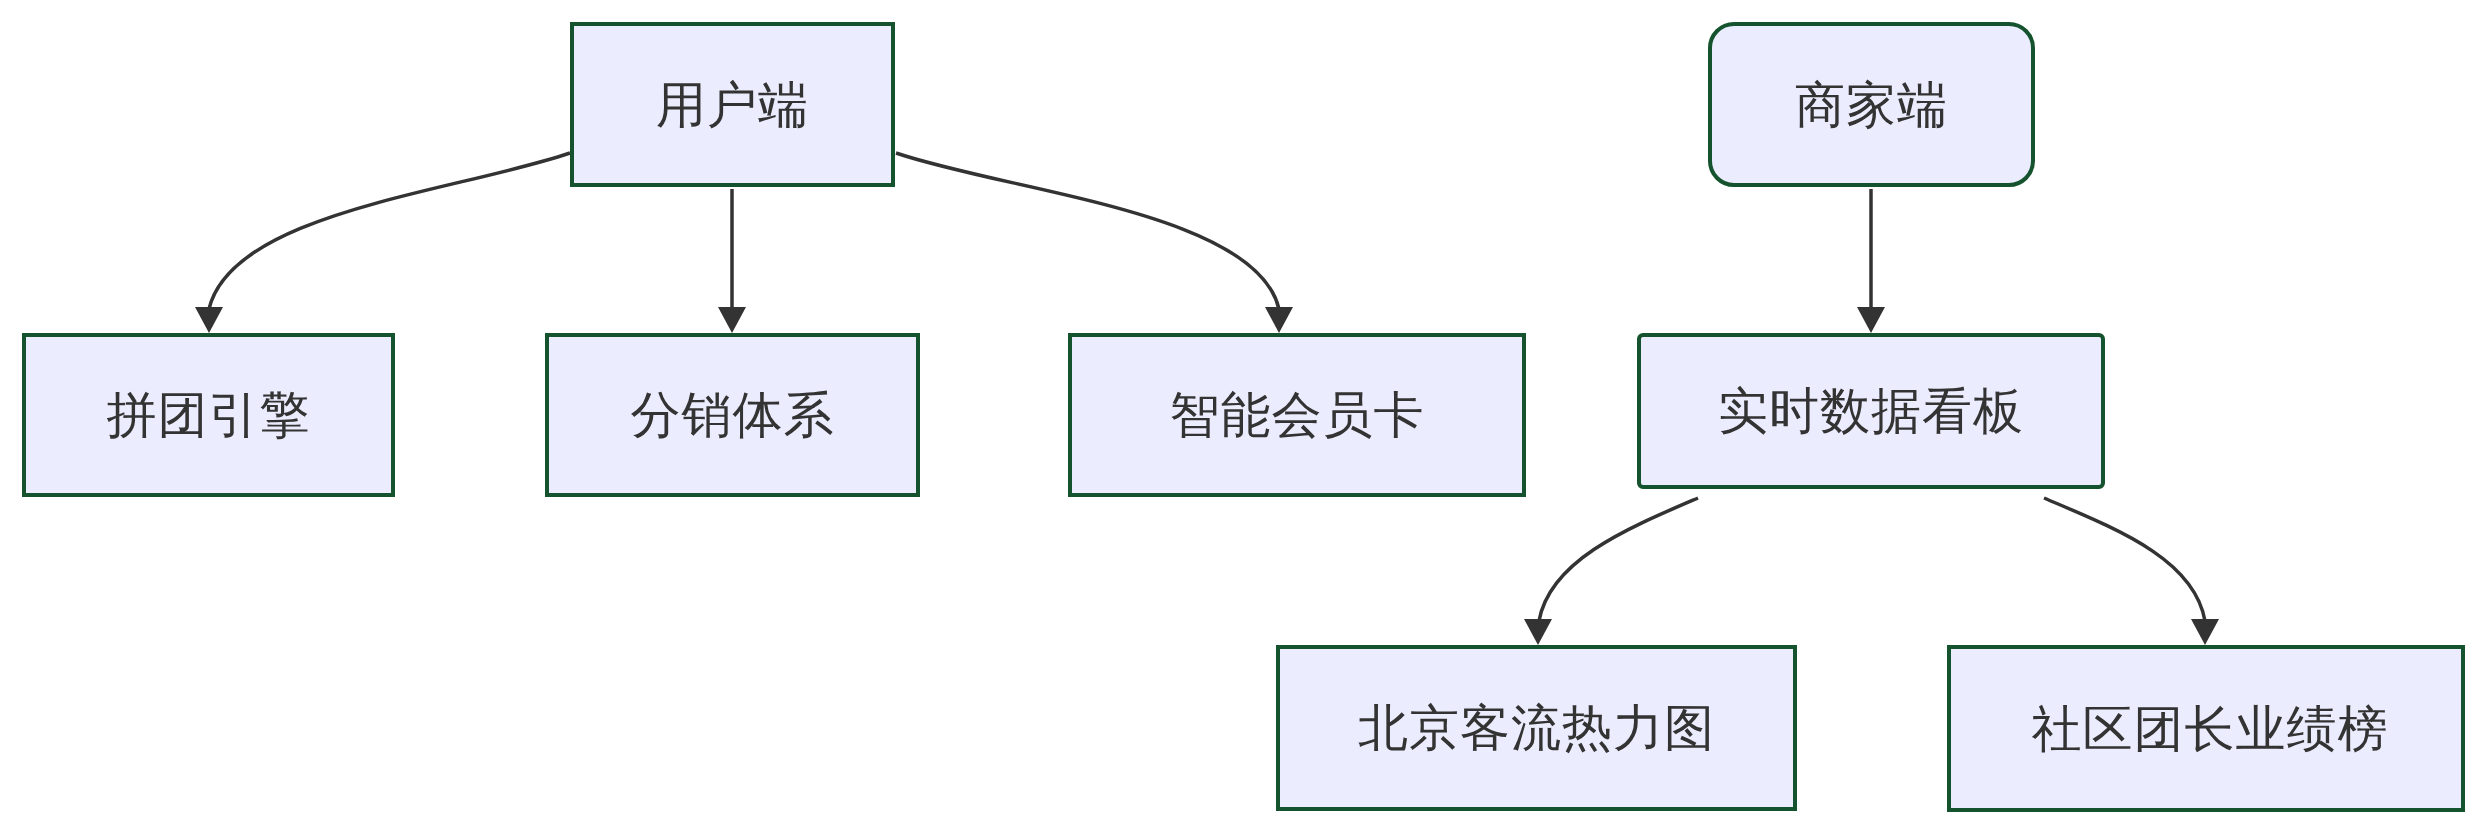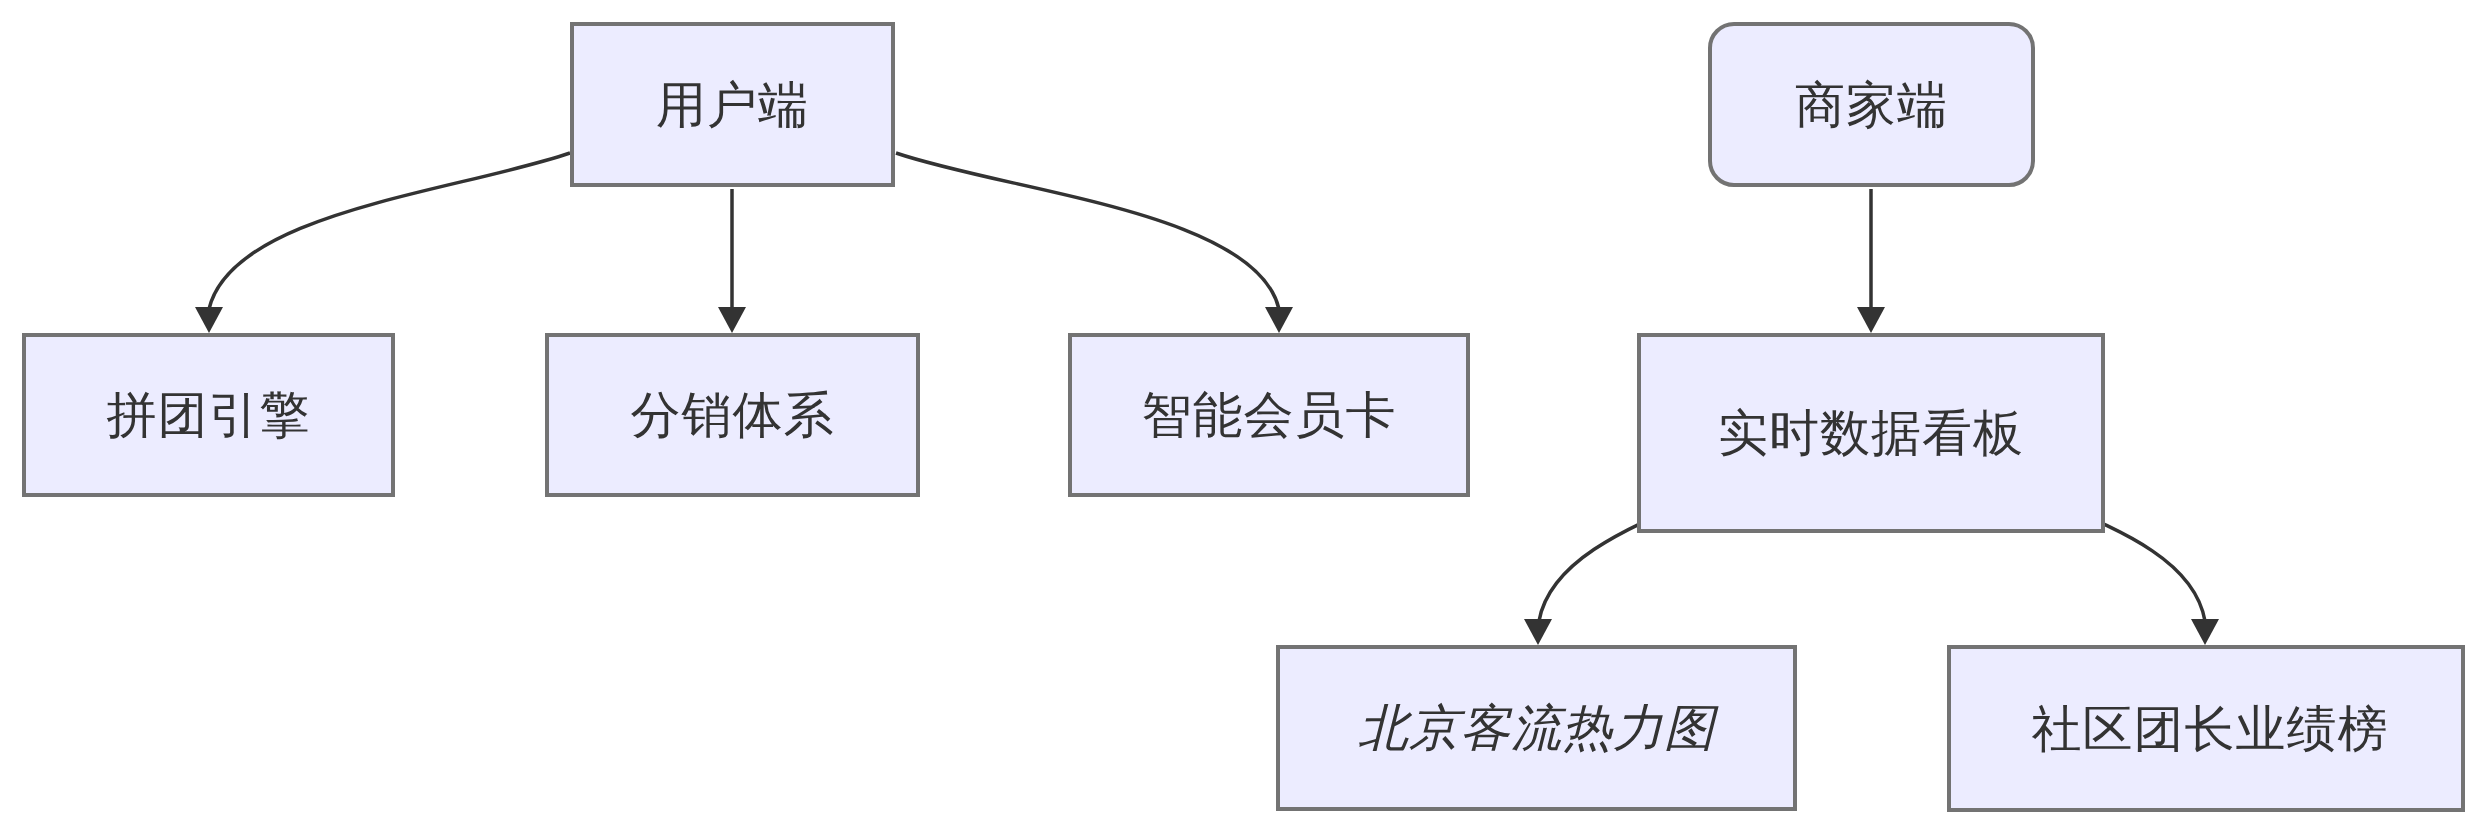--- a/index.html
+++ b/index.html
@@ -29,21 +29,21 @@
     stroke-width: 3.5px;
   }
   .arrowhead {
     fill: #333333;
     stroke: none;
   }
   .node {
     position: absolute;
     box-sizing: border-box;
     background: #ECECFF;
-    border: 4px solid #737373;
+    border: 4px solid #14532d;
     color: #333333;
     display: flex;
     align-items: center;
     justify-content: center;
     font-size: 50px;
     line-height: 1;
     letter-spacing: 1px;
     white-space: nowrap;
   }
 </style>
@@ -82,29 +82,29 @@
   </div>
 
   <div class="node" style="left:22px; top:333px; width:373px; height:164px;">
     <span>拼团引擎</span>
   </div>
 
   <div class="node" style="left:545px; top:333px; width:375px; height:164px;">
     <span>分销体系</span>
   </div>
 
-  <div class="node" style="left:1068px; top:333px; width:402px; height:164px;">
+  <div class="node" style="left:1068px; top:333px; width:458px; height:164px;">
     <span>智能会员卡</span>
   </div>
 
-  <div class="node" style="left:1637px; top:333px; width:468px; height:200px;">
+  <div class="node" style="left:1637px; top:333px; width:468px; height:156px;border-radius:6px;">
     <span>实时数据看板</span>
   </div>
 
-  <div class="node" style="left:1276px; top:645px; width:521px; height:166px;font-style:italic;">
+  <div class="node" style="left:1276px; top:645px; width:521px; height:166px;">
     <span>北京客流热力图</span>
   </div>
 
   <div class="node" style="left:1947px; top:645px; width:518px; height:167px;padding-left:8px;">
     <span>社区团长业绩榜</span>
   </div>
 
 </div>
 
 </body></html>

